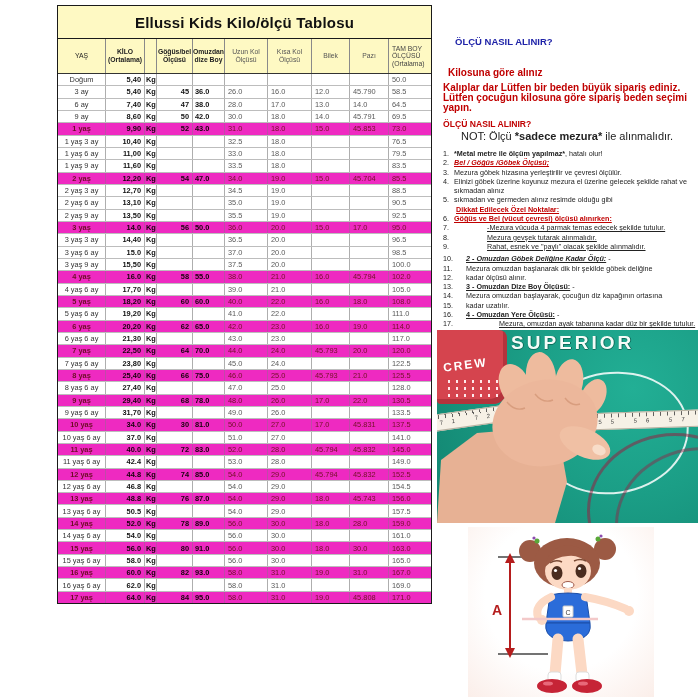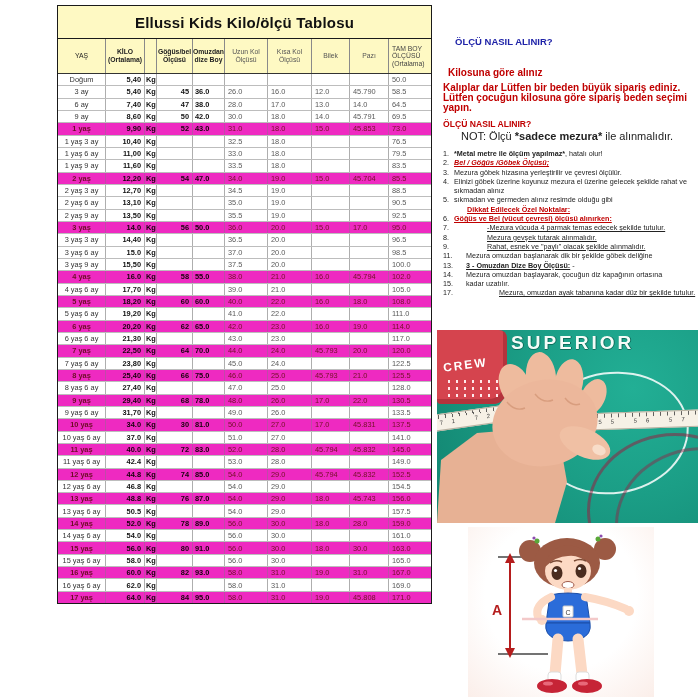--- a/index.html
+++ b/index.html
@@ -44,21 +44,21 @@
   .p-redblock{margin-top:21px;}
   .p-red{color:var(--red);font-weight:bold;font-size:10px;line-height:10px;}
   .p-red.ind{margin-left:5px;}
   .p-red.sp{margin-top:5px;}
   .p-redhead{color:var(--red);font-weight:bold;font-size:8.6px;margin-top:6px;}
   .p-note{font-size:11px;color:#222;margin-top:1px;padding-left:18px;}
   .list{margin-top:7px;}
   .li{display:flex;font-size:7.2px;line-height:9.3px;color:#222;}
   .li .num{flex:none;width:11px;}
   .li.wide .num{width:23px;}
-  .li.ind{padding-left:13px;}
+  .li.ind{padding-left:13px;flex-direction:column;}
   .li.gap{margin-top:3px;}
   .li .txt{flex:1;}
   .b{font-weight:bold;}
   .u{text-decoration:underline;margin-left:33px;}
   .bu{font-weight:bold;text-decoration:underline;}
   .biu{font-weight:bold;font-style:italic;text-decoration:underline;}
   .rbiu{color:var(--red);font-weight:bold;font-style:italic;text-decoration:underline;}
   .ru{color:var(--red);font-weight:600;text-decoration:underline;}
 
   
@@ -679,35 +679,47 @@
           <span class="txt"><span class="u">-Mezura vücuda 4 parmak temas edecek şekilde tutulur.</span></span>
         </div>
         <div class="li">
           <span class="num">8.</span>
           <span class="txt"><span class="u">Mezura gevşek tutarak alınmalıdır.</span></span>
         </div>
         <div class="li">
           <span class="num">9.</span>
           <span class="txt"><span class="u">Rahat, esnek ve "paylı" olacak şekilde alınmalıdır.</span></span>
         </div>
+        <div class="li wide gap">
+          <span class="num">10.</span>
+          <span class="txt"><span class="biu">2 - Omuzdan Göbek Deliğine Kadar Ölçü:</span><span>  -</span></span>
+        </div>
         <div class="li wide">
           <span class="num">11.</span>
           <span class="txt"><span>Mezura omuzdan başlanarak dik bir şekilde göbek deliğine</span></span>
         </div>
         <div class="li wide">
+          <span class="num">12.</span>
+          <span class="txt"><span>kadar ölçüsü alınır.</span></span>
+        </div>
+        <div class="li wide">
           <span class="num">13.</span>
           <span class="txt"><span class="bu">3 - Omuzdan Dize Boy Ölçüsü:</span><span>  -</span></span>
         </div>
         <div class="li wide">
           <span class="num">14.</span>
           <span class="txt"><span>Mezura omuzdan başlayarak, çocuğun diz kapağının ortasına</span></span>
         </div>
         <div class="li wide">
           <span class="num">15.</span>
           <span class="txt"><span>kadar uzatılır.</span></span>
+        </div>
+        <div class="li wide">
+          <span class="num">16.</span>
+          <span class="txt"><span class="bu">4 - Omuzdan Yere Ölçüsü:</span><span>  -</span></span>
         </div>
         <div class="li wide">
           <span class="num">17.</span>
           <span class="txt"><span class="u">Mezura, omuzdan ayak tabanına kadar düz bir şekilde tutulur.</span></span>
         </div>
       </div>
   </div>
 
   <div class="photo">
     <div class="ph-circle"></div>

